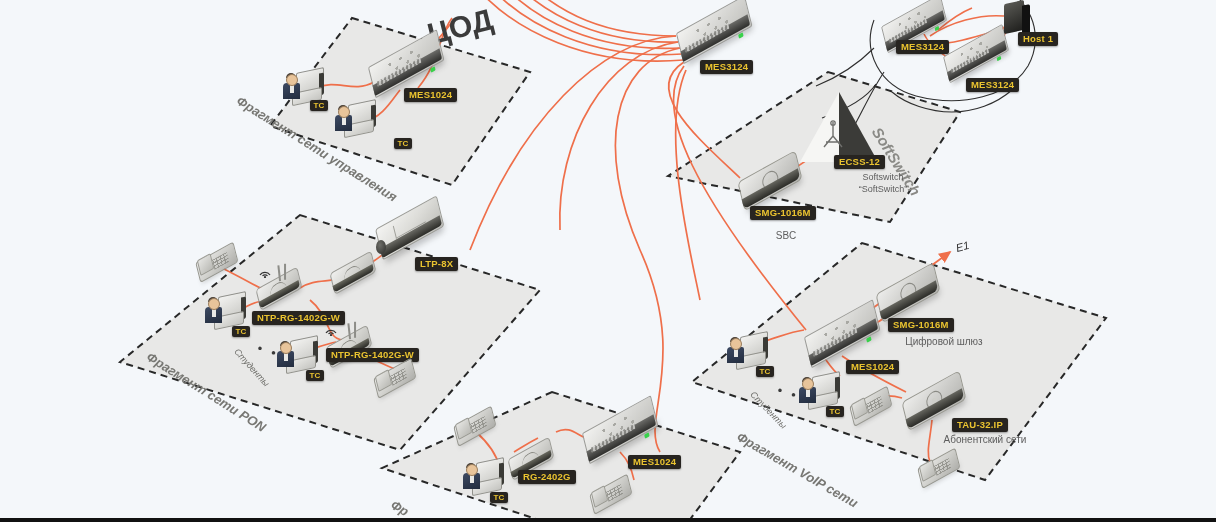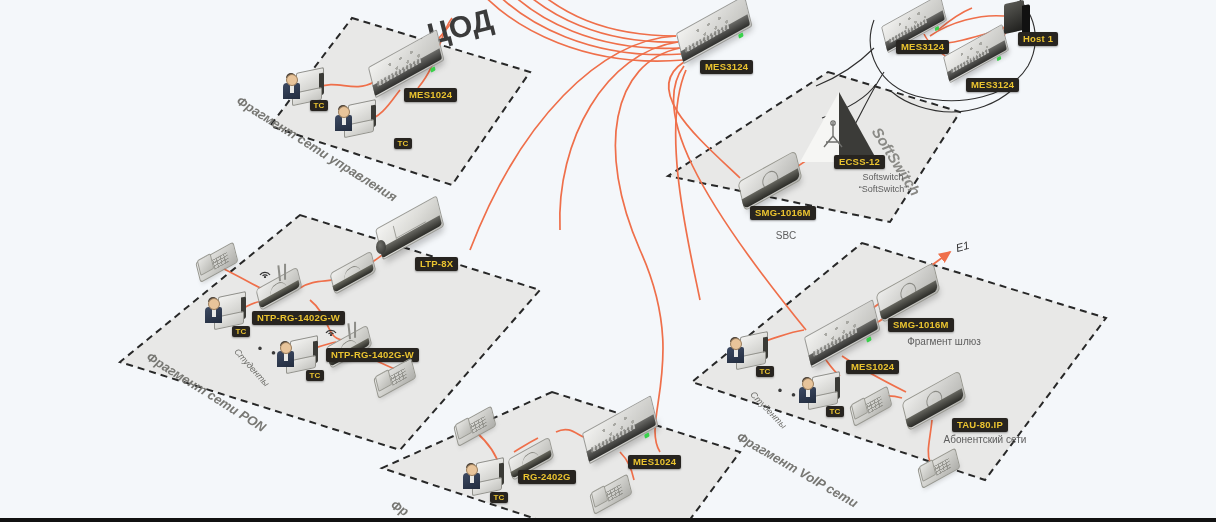--- a/index.html
+++ b/index.html
@@ -577,21 +577,21 @@
       <div class="keys"></div>
   </div>
 
   <div class="dev gw" style="left:876px;top:278px;transform:rotate(-14deg);">
     <div class="shadow"></div>
       <div class="top"></div>
       <div class="circ"></div>
     <div class="front"></div>
   </div>
   <div class="tag" style="left:888px;top:318px;">SMG-1016M</div>
-  <div class="caption" style="left:884px;top:336px;width:120px;">Фрагмент шлюз</div>
+  <div class="caption" style="left:884px;top:336px;width:120px;">Цифровой шлюз</div>
 
   <div class="dev switch" style="left:804px;top:318px;transform:rotate(-14deg);">
     <div class="shadow"></div>
       <div class="top"></div>
       <div class="dots"></div>
     <div class="front"></div>
       <div class="ports"></div>
       <div class="led"></div>
   </div>
   <div class="tag" style="left:846px;top:360px;">MES1024</div>
@@ -629,21 +629,21 @@
     <div class="hs"></div>
       <div class="keys"></div>
   </div>
 
   <div class="dev gw" style="left:902px;top:386px;transform:rotate(-14deg);">
     <div class="shadow"></div>
       <div class="top"></div>
       <div class="circ"></div>
     <div class="front"></div>
   </div>
-  <div class="tag" style="left:952px;top:418px;">TAU-80.IP</div>
+  <div class="tag" style="left:952px;top:418px;">TAU-32.IP</div>
   <div class="caption" style="left:920px;top:434px;width:130px;">Абонентский сети</div>
 
   <div class="dev phone" style="left:918px;top:458px;transform:rotate(-14deg);">
     <div class="shadow"></div>
       <div class="body"></div>
     <div class="hs"></div>
       <div class="keys"></div>
   </div>
 
   <div class="e1-label" style="left:956px;top:242px;transform:rotate(-14deg);">E1</div>

